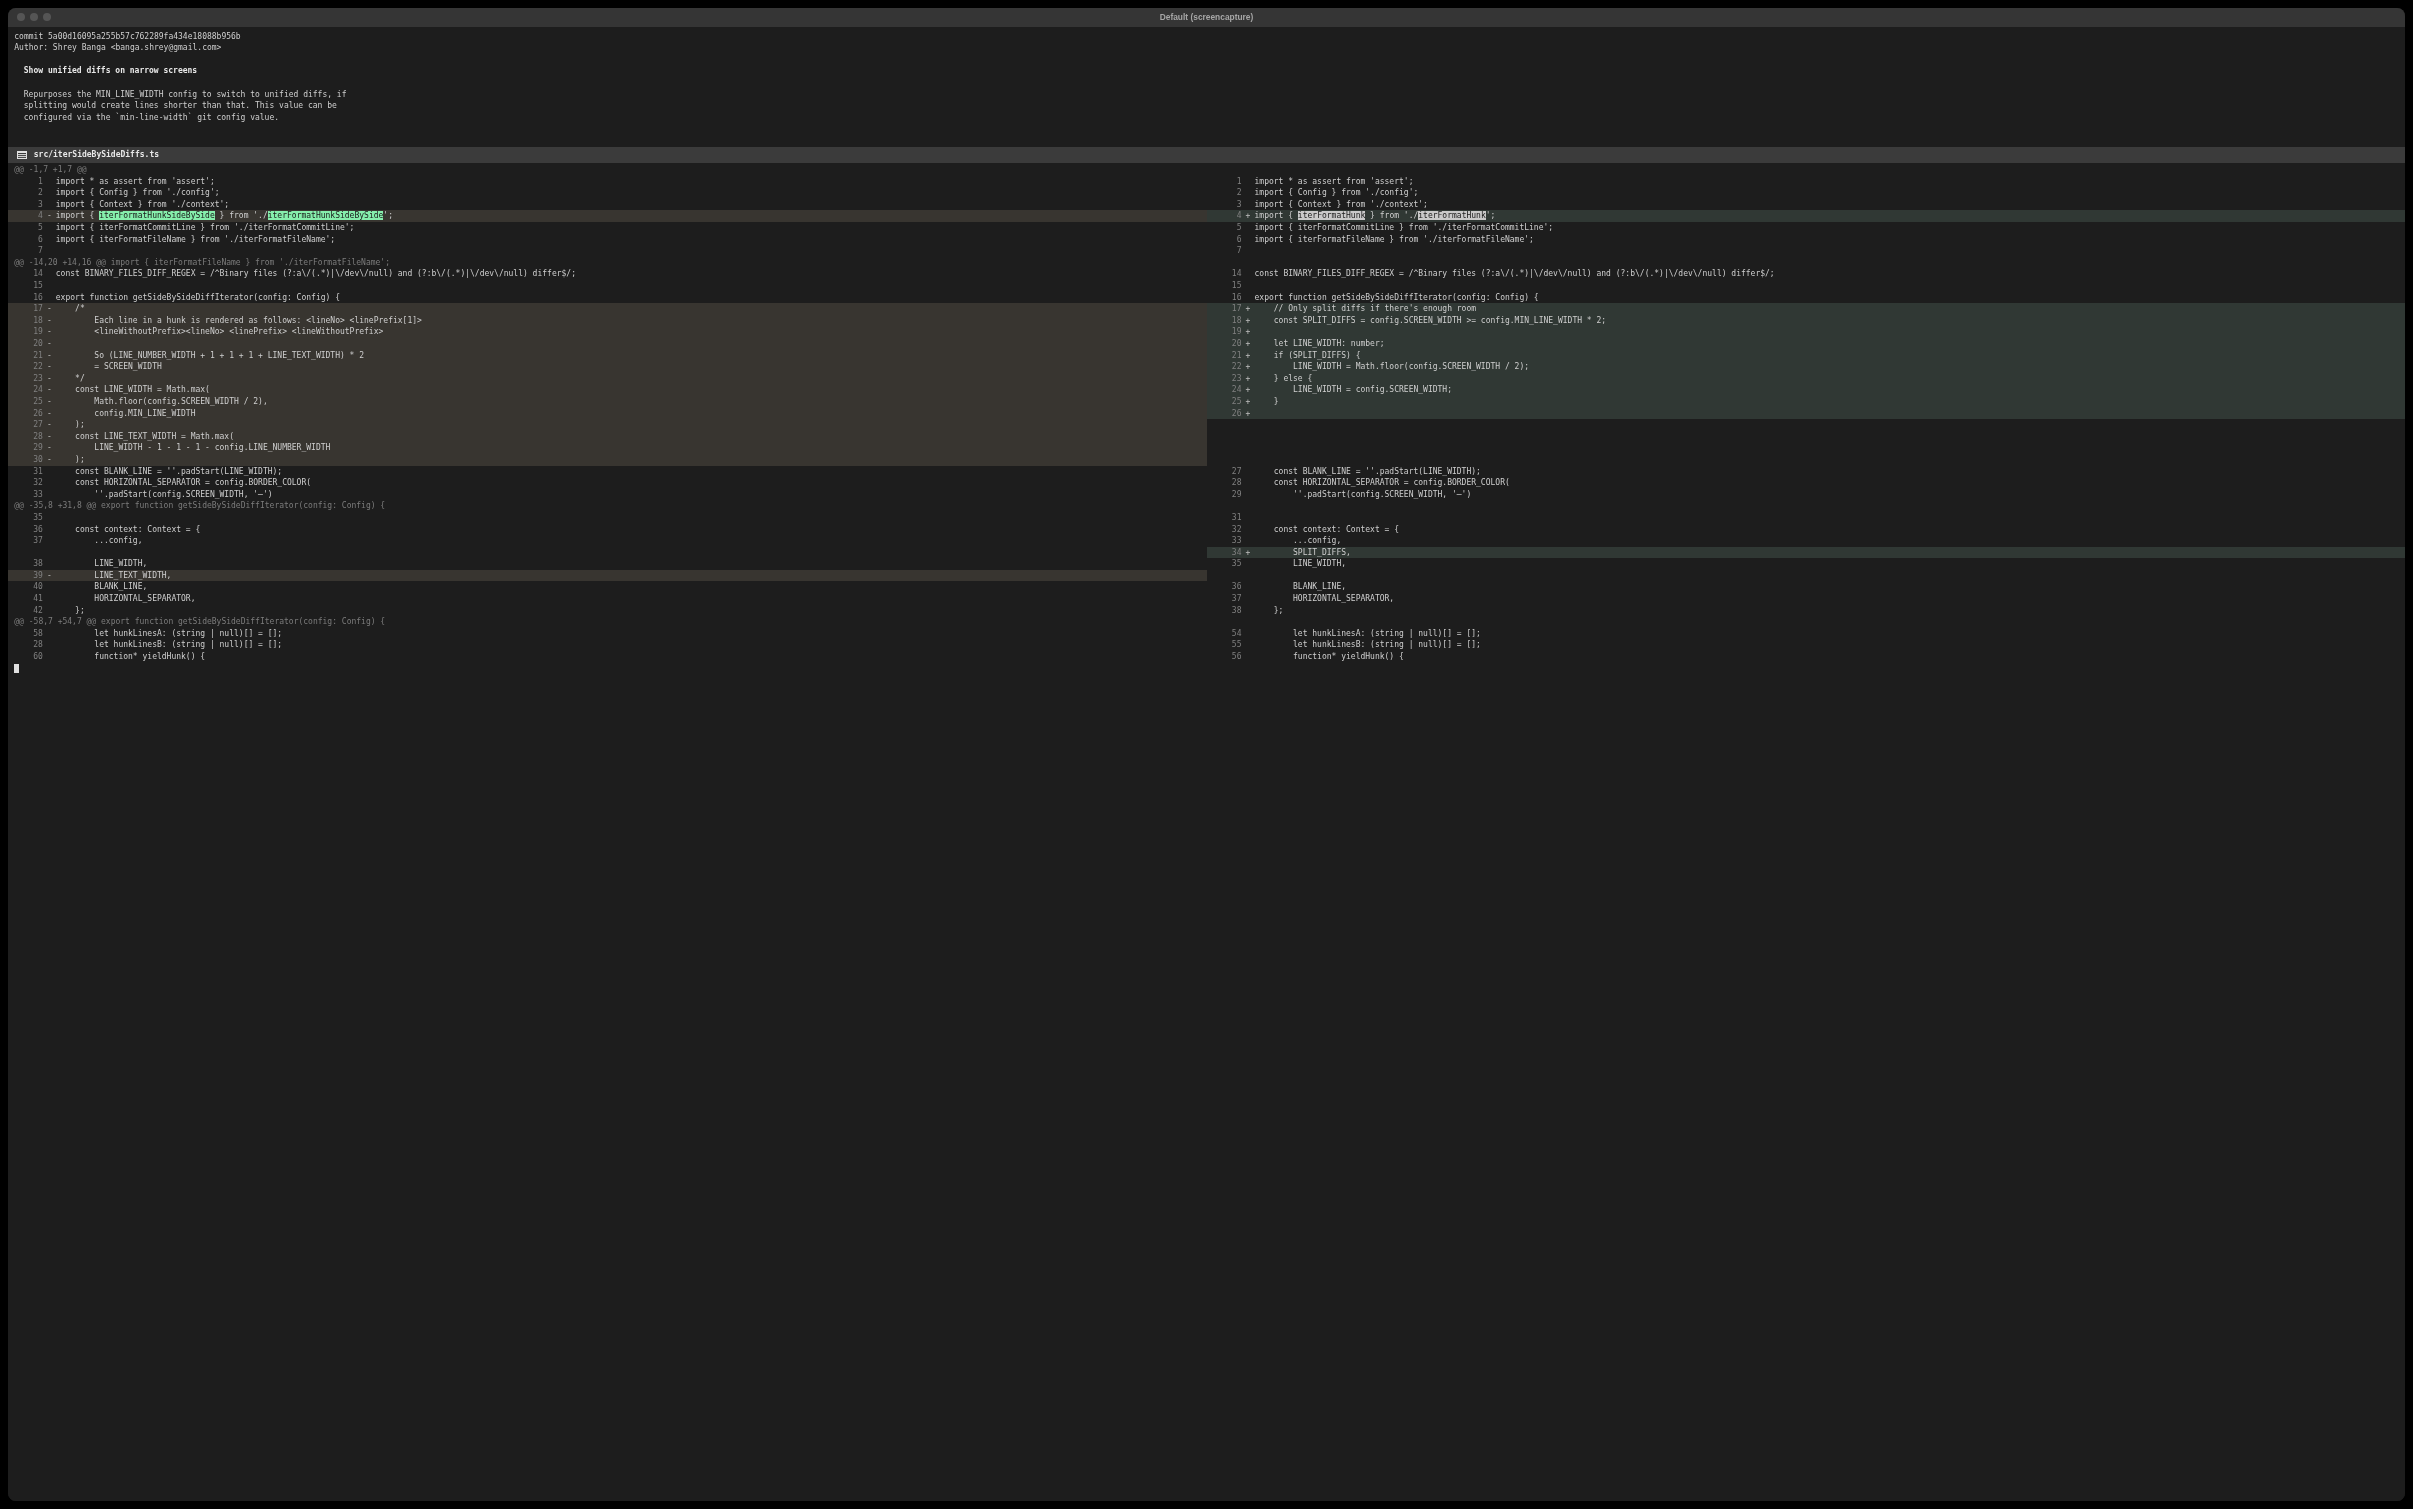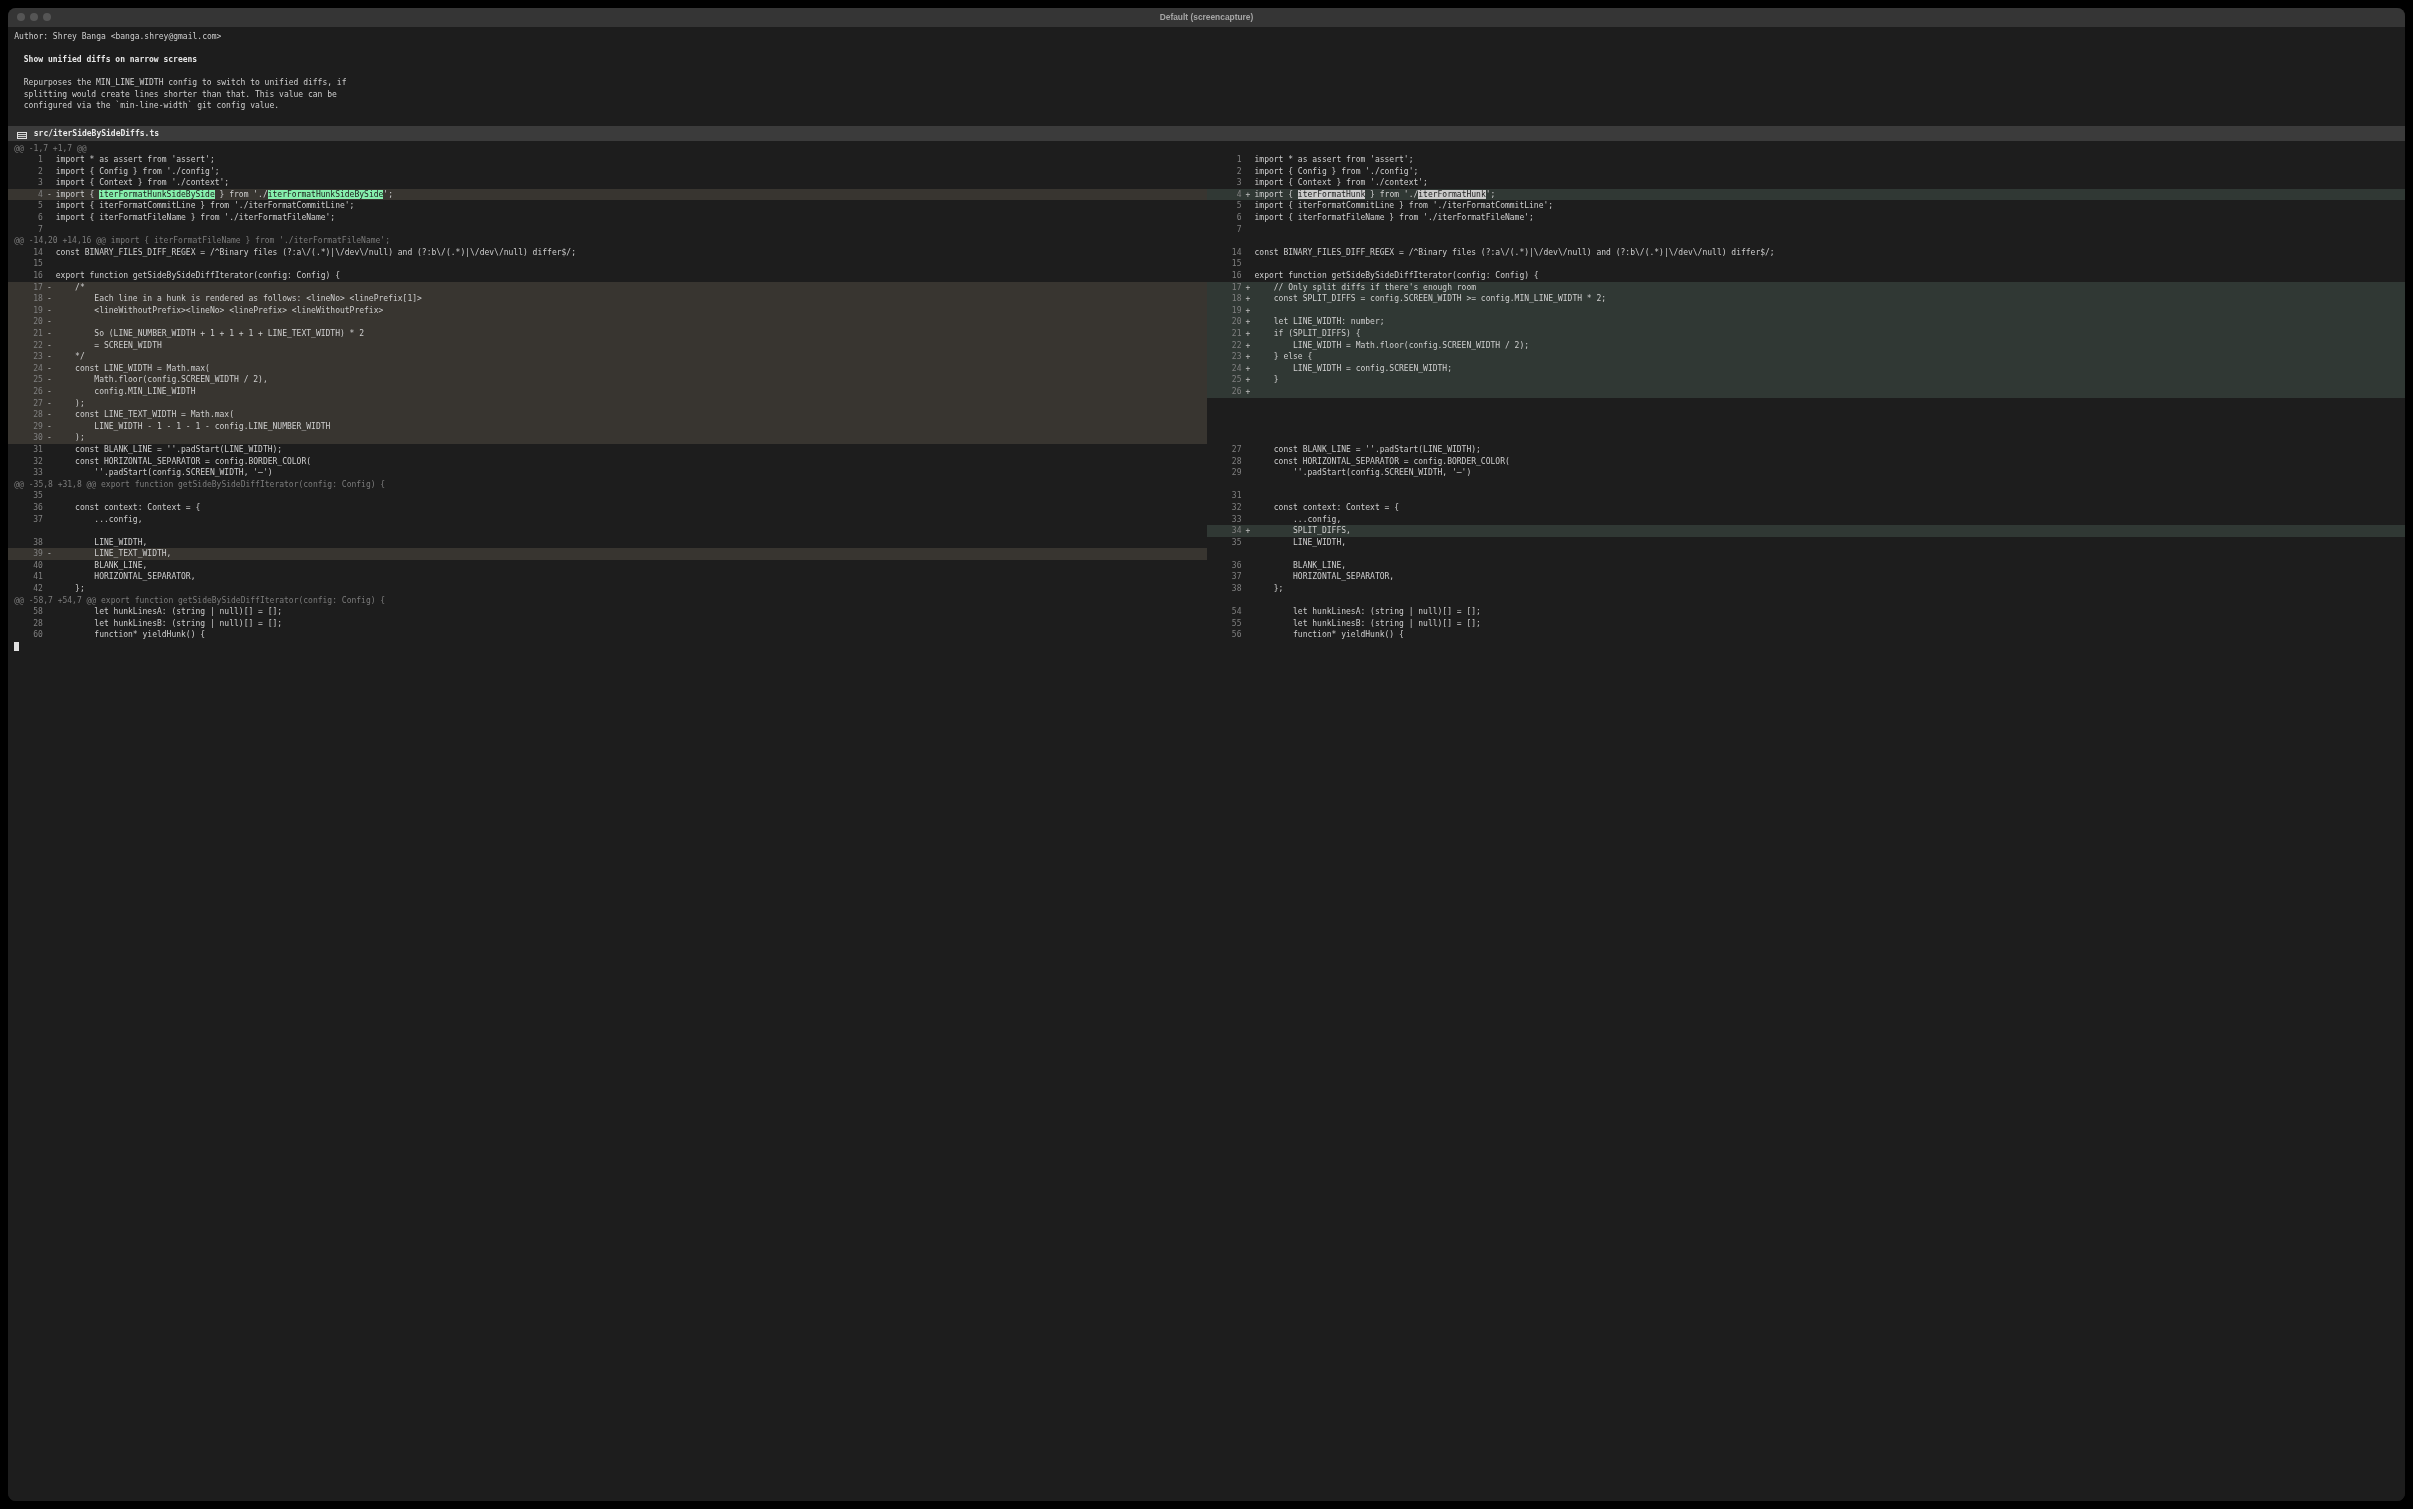--- a/index.html
+++ b/index.html
@@ -44,25 +44,25 @@
     flex: 1;
     background: #1d1d1d;
     padding: 3.9px 0 0 0;
     overflow: hidden;
   }
   .line { white-space: pre; padding: 0 6.5px; }
   .bold { font-weight: 700; color: #e8e8e8; }
   .indent1 { padding-left: 16px; }
 
   .filebar {
-    margin-top: 14px;
+    margin-top: 24px;
     background: #3b3b3b;
     padding: 1.9px 6.5px;
     display: flex;
-    align-items: flex-end;
+    align-items: center;
     gap: 6.5px;
     color: #e8e8e8;
     font-weight: 700;
   }
   .file-icon {
     width: 10.4px; height: 7.8px;
     background: #e0e0e0;
     position: relative;
     margin-left: 2.6px;
   }
@@ -110,20 +110,21 @@
     <div class="traffic">
       <div class="dot"></div>
       <div class="dot"></div>
       <div class="dot"></div>
     </div>
     <div class="title-text">Default (screencapture)</div>
   </div>
 
   <div class="term">
 
+    <div class="line">commit 5a00d16095a255b57c762289fa434e18088b956b</div>
     <div class="line">Author: Shrey Banga &lt;banga.shrey@gmail.com&gt;</div>
     <div class="line">&nbsp;</div>
     <div class="line indent1 bold">Show unified diffs on narrow screens</div>
     <div class="line">&nbsp;</div>
     <div class="line indent1">Repurposes the MIN_LINE_WIDTH config to switch to unified diffs, if</div>
     <div class="line indent1">splitting would create lines shorter than that. This value can be</div>
     <div class="line indent1">configured via the `min-line-width` git config value.</div>
 
     <div class="filebar">
       <span class="file-icon"></span>

